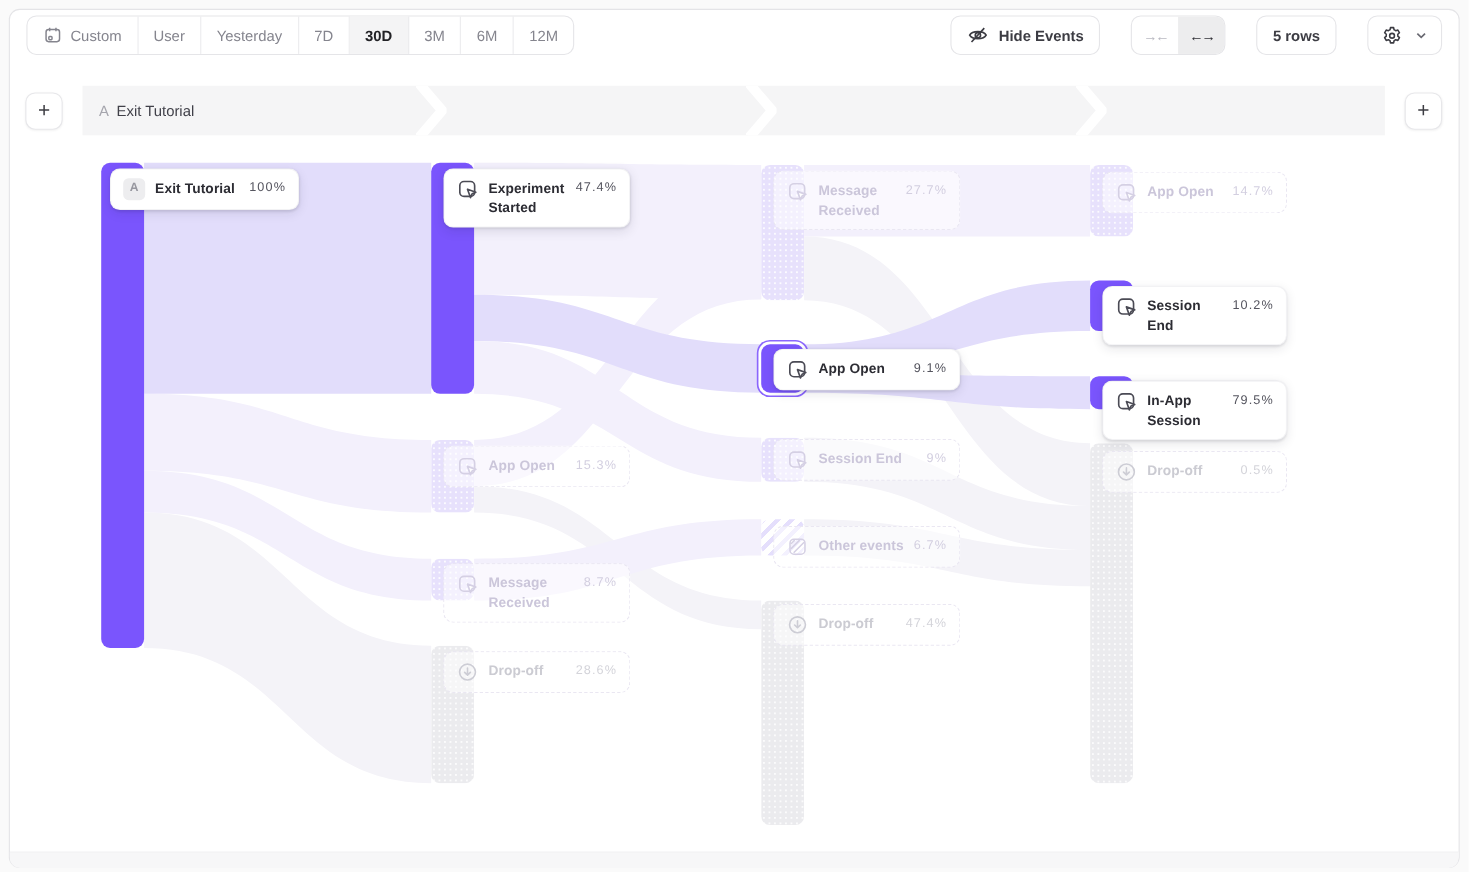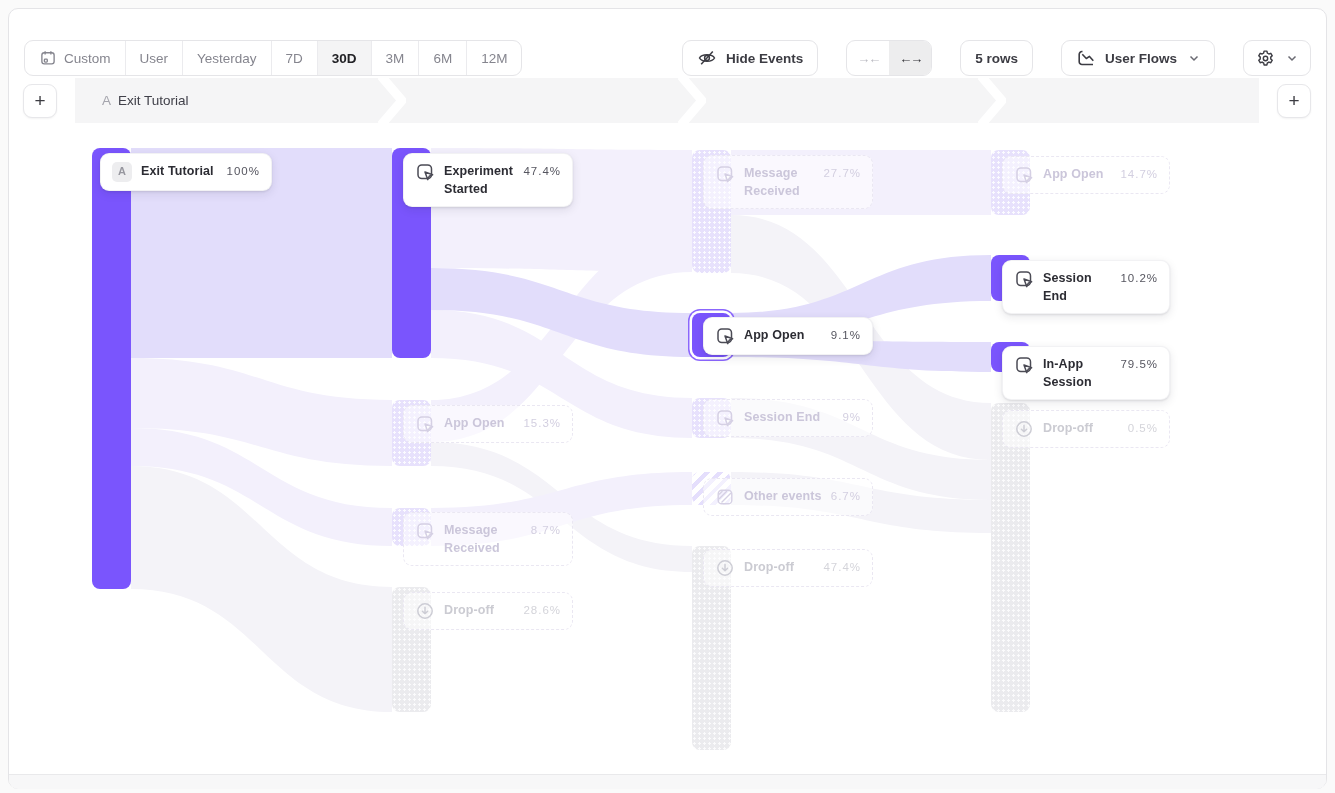--- a/index.html
+++ b/index.html
@@ -12,21 +12,21 @@
     position:absolute;left:8px;top:8px;width:1319px;height:781px;
     background:#ffffff;border:1px solid #e4e4e7;border-radius:10px;
     box-sizing:border-box;overflow:hidden;
   }
   .footer-strip{
     position:absolute;left:9px;right:9px;bottom:4px;height:14px;
     background:#f7f7f8;border-top:1px solid #e9e9eb;
     border-radius:0 0 9px 9px;
   }
   
-  .toolbar{position:absolute;left:24px;top:40px;right:24px;height:36px;display:flex;justify-content:space-between;align-items:center;z-index:30;}
+  .toolbar{position:absolute;left:24px;top:14px;right:24px;height:36px;display:flex;justify-content:space-between;align-items:center;z-index:30;}
   .seg,.btn{
     display:flex;align-items:center;height:36px;background:#fff;
     border:1px solid #e5e5e8;border-radius:9px;box-sizing:border-box;
     font-size:13.5px;color:#85858e;
   }
   .seg .range{
     display:flex;align-items:center;gap:7px;padding:0 14px;height:100%;
     border-right:1px solid #ebebee;cursor:pointer;white-space:nowrap;color:#85858e;
   }
   .seg .range:last-child{border-right:none;justify-content:center;}
@@ -46,21 +46,21 @@
   .plus-btn{
     position:absolute;width:34px;height:34px;border:1px solid #e7e7ea;border-radius:9px;
     background:#fff;box-shadow:0 1px 2px rgba(0,0,0,.05);
     display:flex;align-items:center;justify-content:center;
     font-size:19px;color:#3c3c42;cursor:pointer;z-index:30;box-sizing:border-box;
   }
   .flow-band{
     position:absolute;left:75px;top:78px;width:1184px;height:45px;
     background:#f5f5f6;z-index:10;display:flex;align-items:center;
   }
-  .flow-band .step-title{margin-left:27px;font-size:13.5px;color:#404049;}
+  .flow-band .step-title{margin-left:15px;font-size:13.5px;color:#404049;}
   .flow-band .step-prefix{color:#a5a5ad;margin-right:7px;}
   .band-chev{position:absolute;top:0;z-index:12;}
   
   #links{position:absolute;left:0;top:0;z-index:5;}
   .bar{position:absolute;border-radius:8px;box-sizing:border-box;z-index:8;}
   .bar.active{background:#7a55fd;}
   .bar.selected{background:#7a55fd;box-shadow:0 0 0 2.5px #ffffff,0 0 0 4px #8b66fd;}
   .bar.faded{
     background:#e7e1fc;
     background-image:radial-gradient(rgba(255,255,255,.85) 1px,transparent 1.3px);
@@ -156,34 +156,20 @@
         </svg>
       </span>
       <span>Hide Events</span>
     </div>
     <div class="seg arrows-seg">
       <span class="cell disabled">→←</span>
       <span class="cell active">←→</span>
     </div>
     <div class="btn">
       <span>5 rows</span>
-    </div>
-    <div class="btn">
-      <span class="icon">
-        <svg width="20" height="20" viewBox="0 0 20 20" fill="none" stroke="#3c3c43" stroke-width="1.6">
-          <path d="M6.5 3.5H6A2.8 2.8 0 0 0 3.2 6.3v7.4A2.8 2.8 0 0 0 6 16.5h11"></path>
-          <path d="M6.3 6.2l4 4.3 3.2-2.1 3.8 4.4" stroke-linejoin="round"></path>
-        </svg>
-      </span>
-      <span>User Flows</span>
-      <span class="icon chev">
-        <svg width="12" height="12" viewBox="0 0 12 12" fill="none" stroke="#6a6a72" stroke-width="1.5">
-            <path d="M2.5 4.5l3.5 3.5L9.5 4.5"></path>
-          </svg>
-      </span>
     </div>
     <div class="btn" style="padding:0 12px;">
       <span class="icon">
         <svg width="19" height="19" viewBox="0 0 20 20" fill="none" stroke="#3c3c43" stroke-width="1.5" stroke-linejoin="round">
           <path d="M11.5 2.2h-3l-.45 2.1a6 6 0 0 0-1.6.93l-2.05-.68-1.5 2.6 1.6 1.42a6 6 0 0 0 0 1.86l-1.6 1.42 1.5 2.6 2.05-.68a6 6 0 0 0 1.6.93l.45 2.1h3l.45-2.1a6 6 0 0 0 1.6-.93l2.05.68 1.5-2.6-1.6-1.42a6 6 0 0 0 0-1.86l1.6-1.42-1.5-2.6-2.05.68a6 6 0 0 0-1.6-.93Z"></path>
           <circle cx="10" cy="10" r="2.3"></circle>
         </svg>
       </span>
       <span class="icon chev">
         <svg width="12" height="12" viewBox="0 0 12 12" fill="none" stroke="#6a6a72" stroke-width="1.5">

